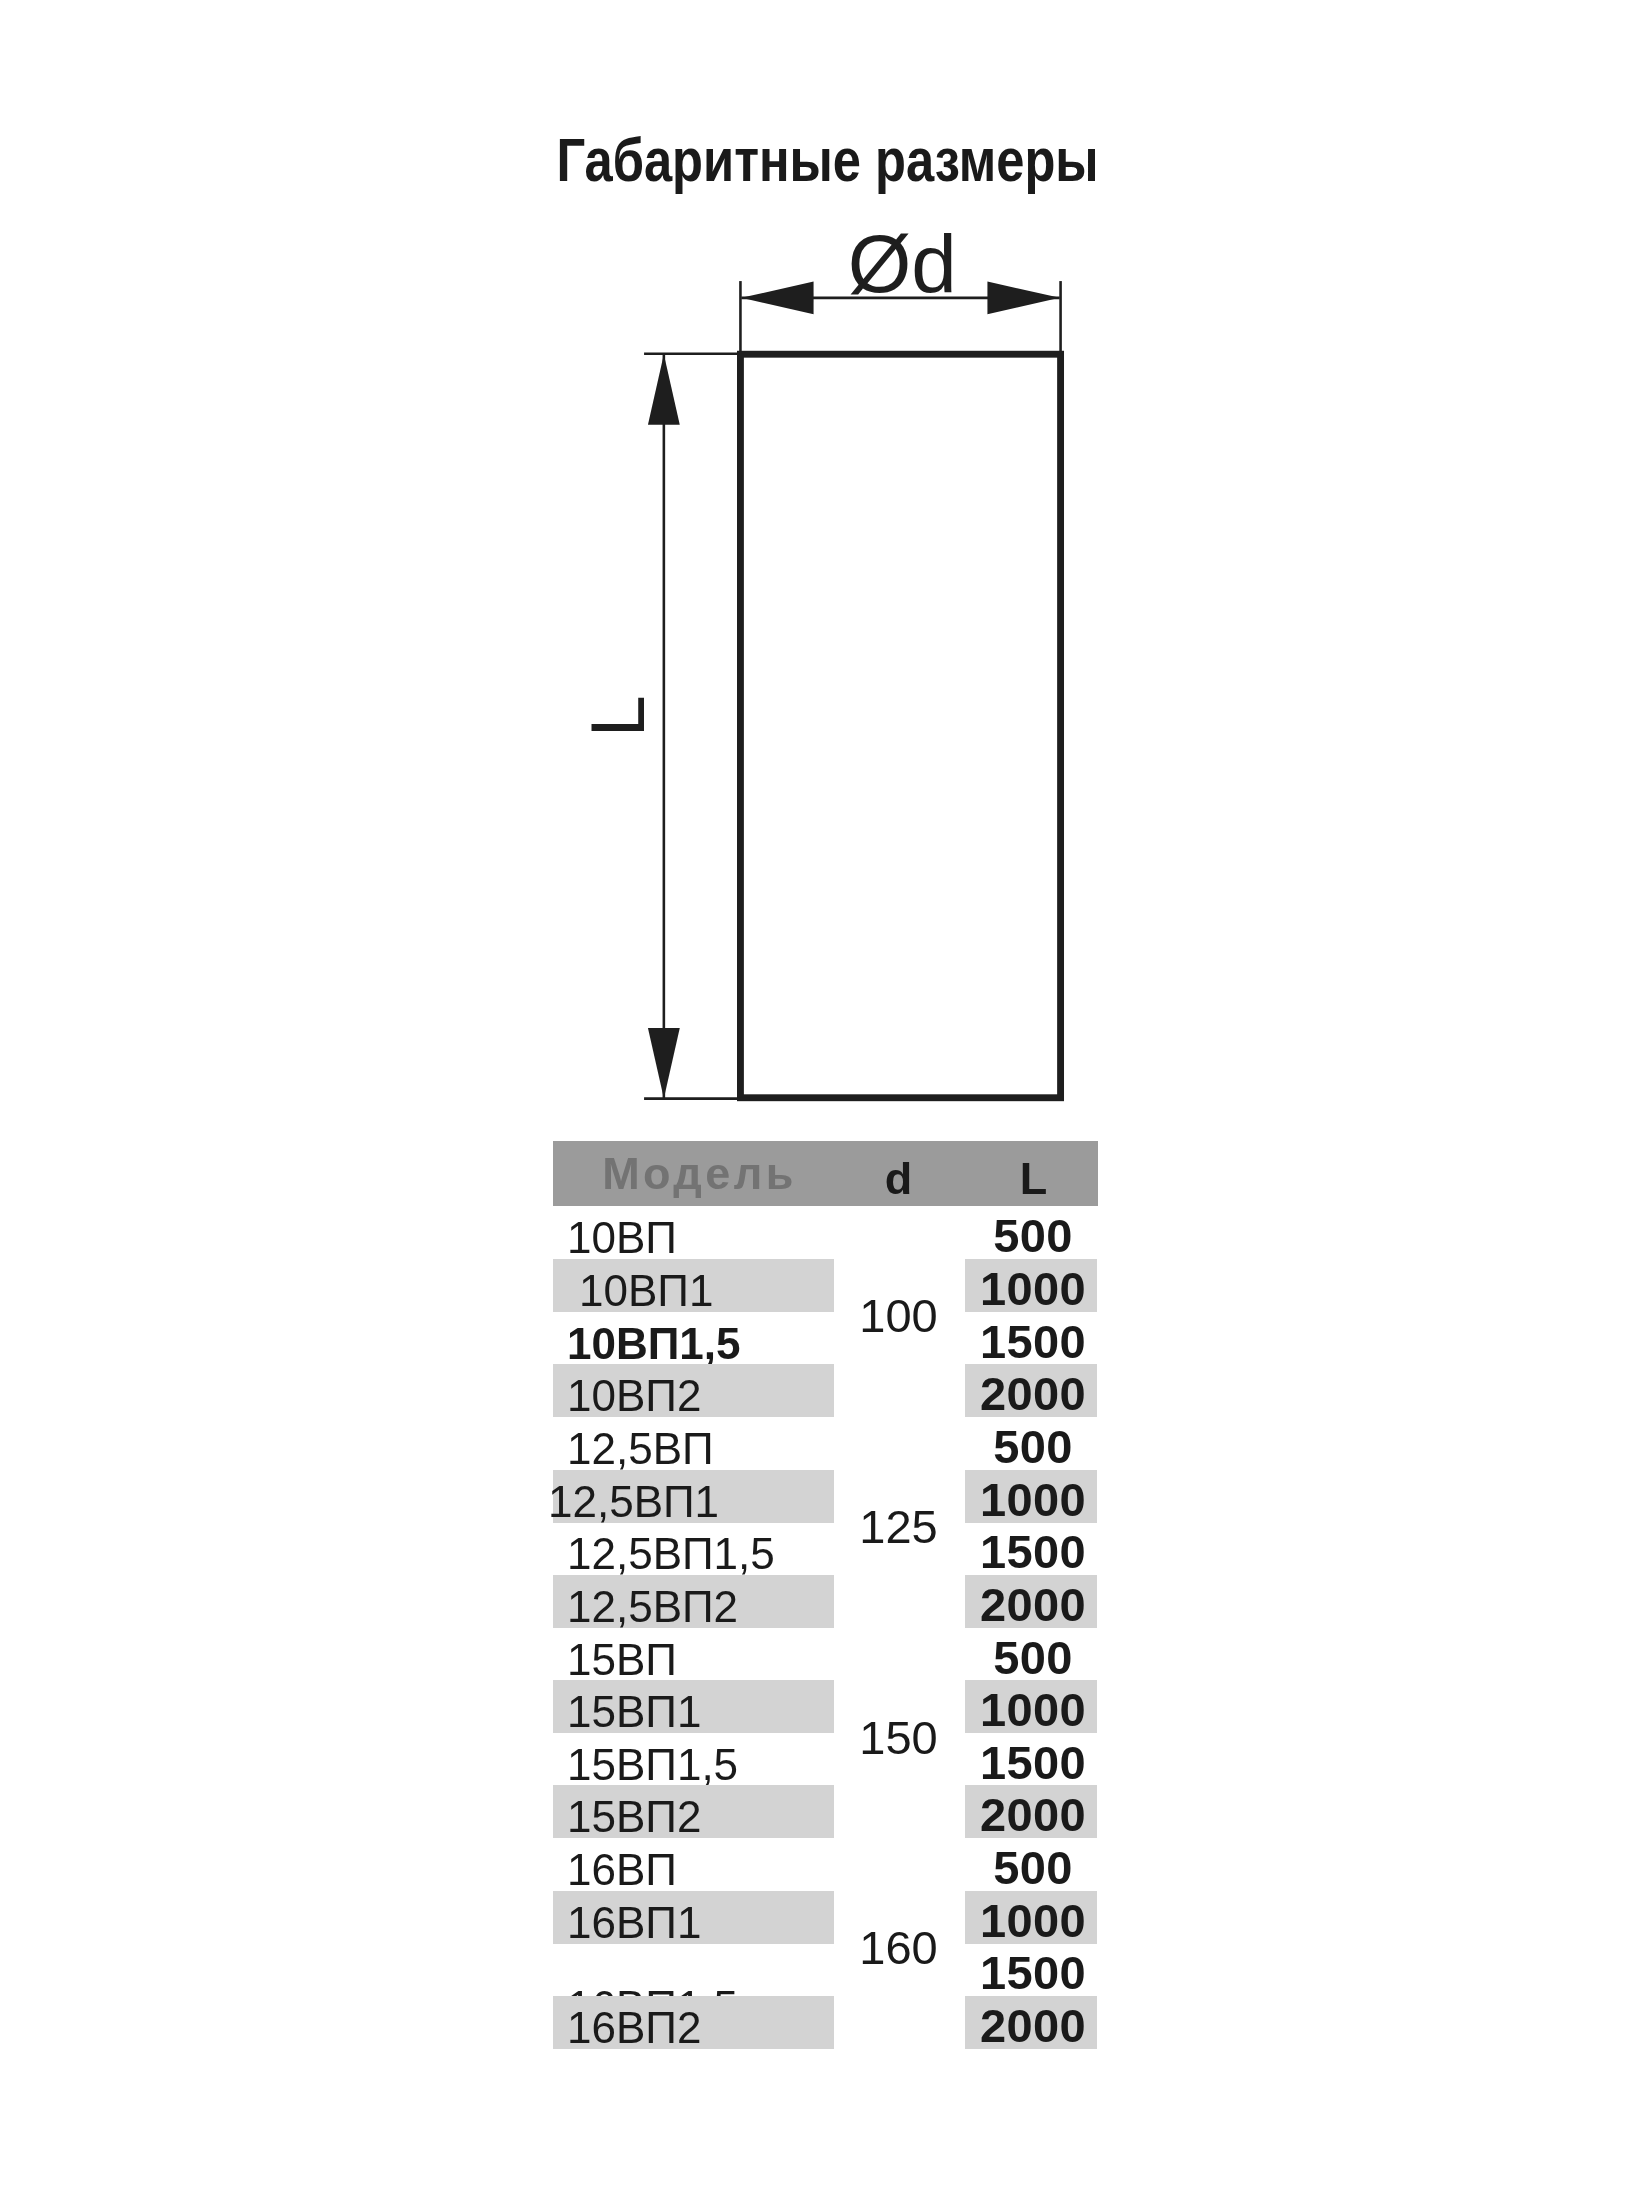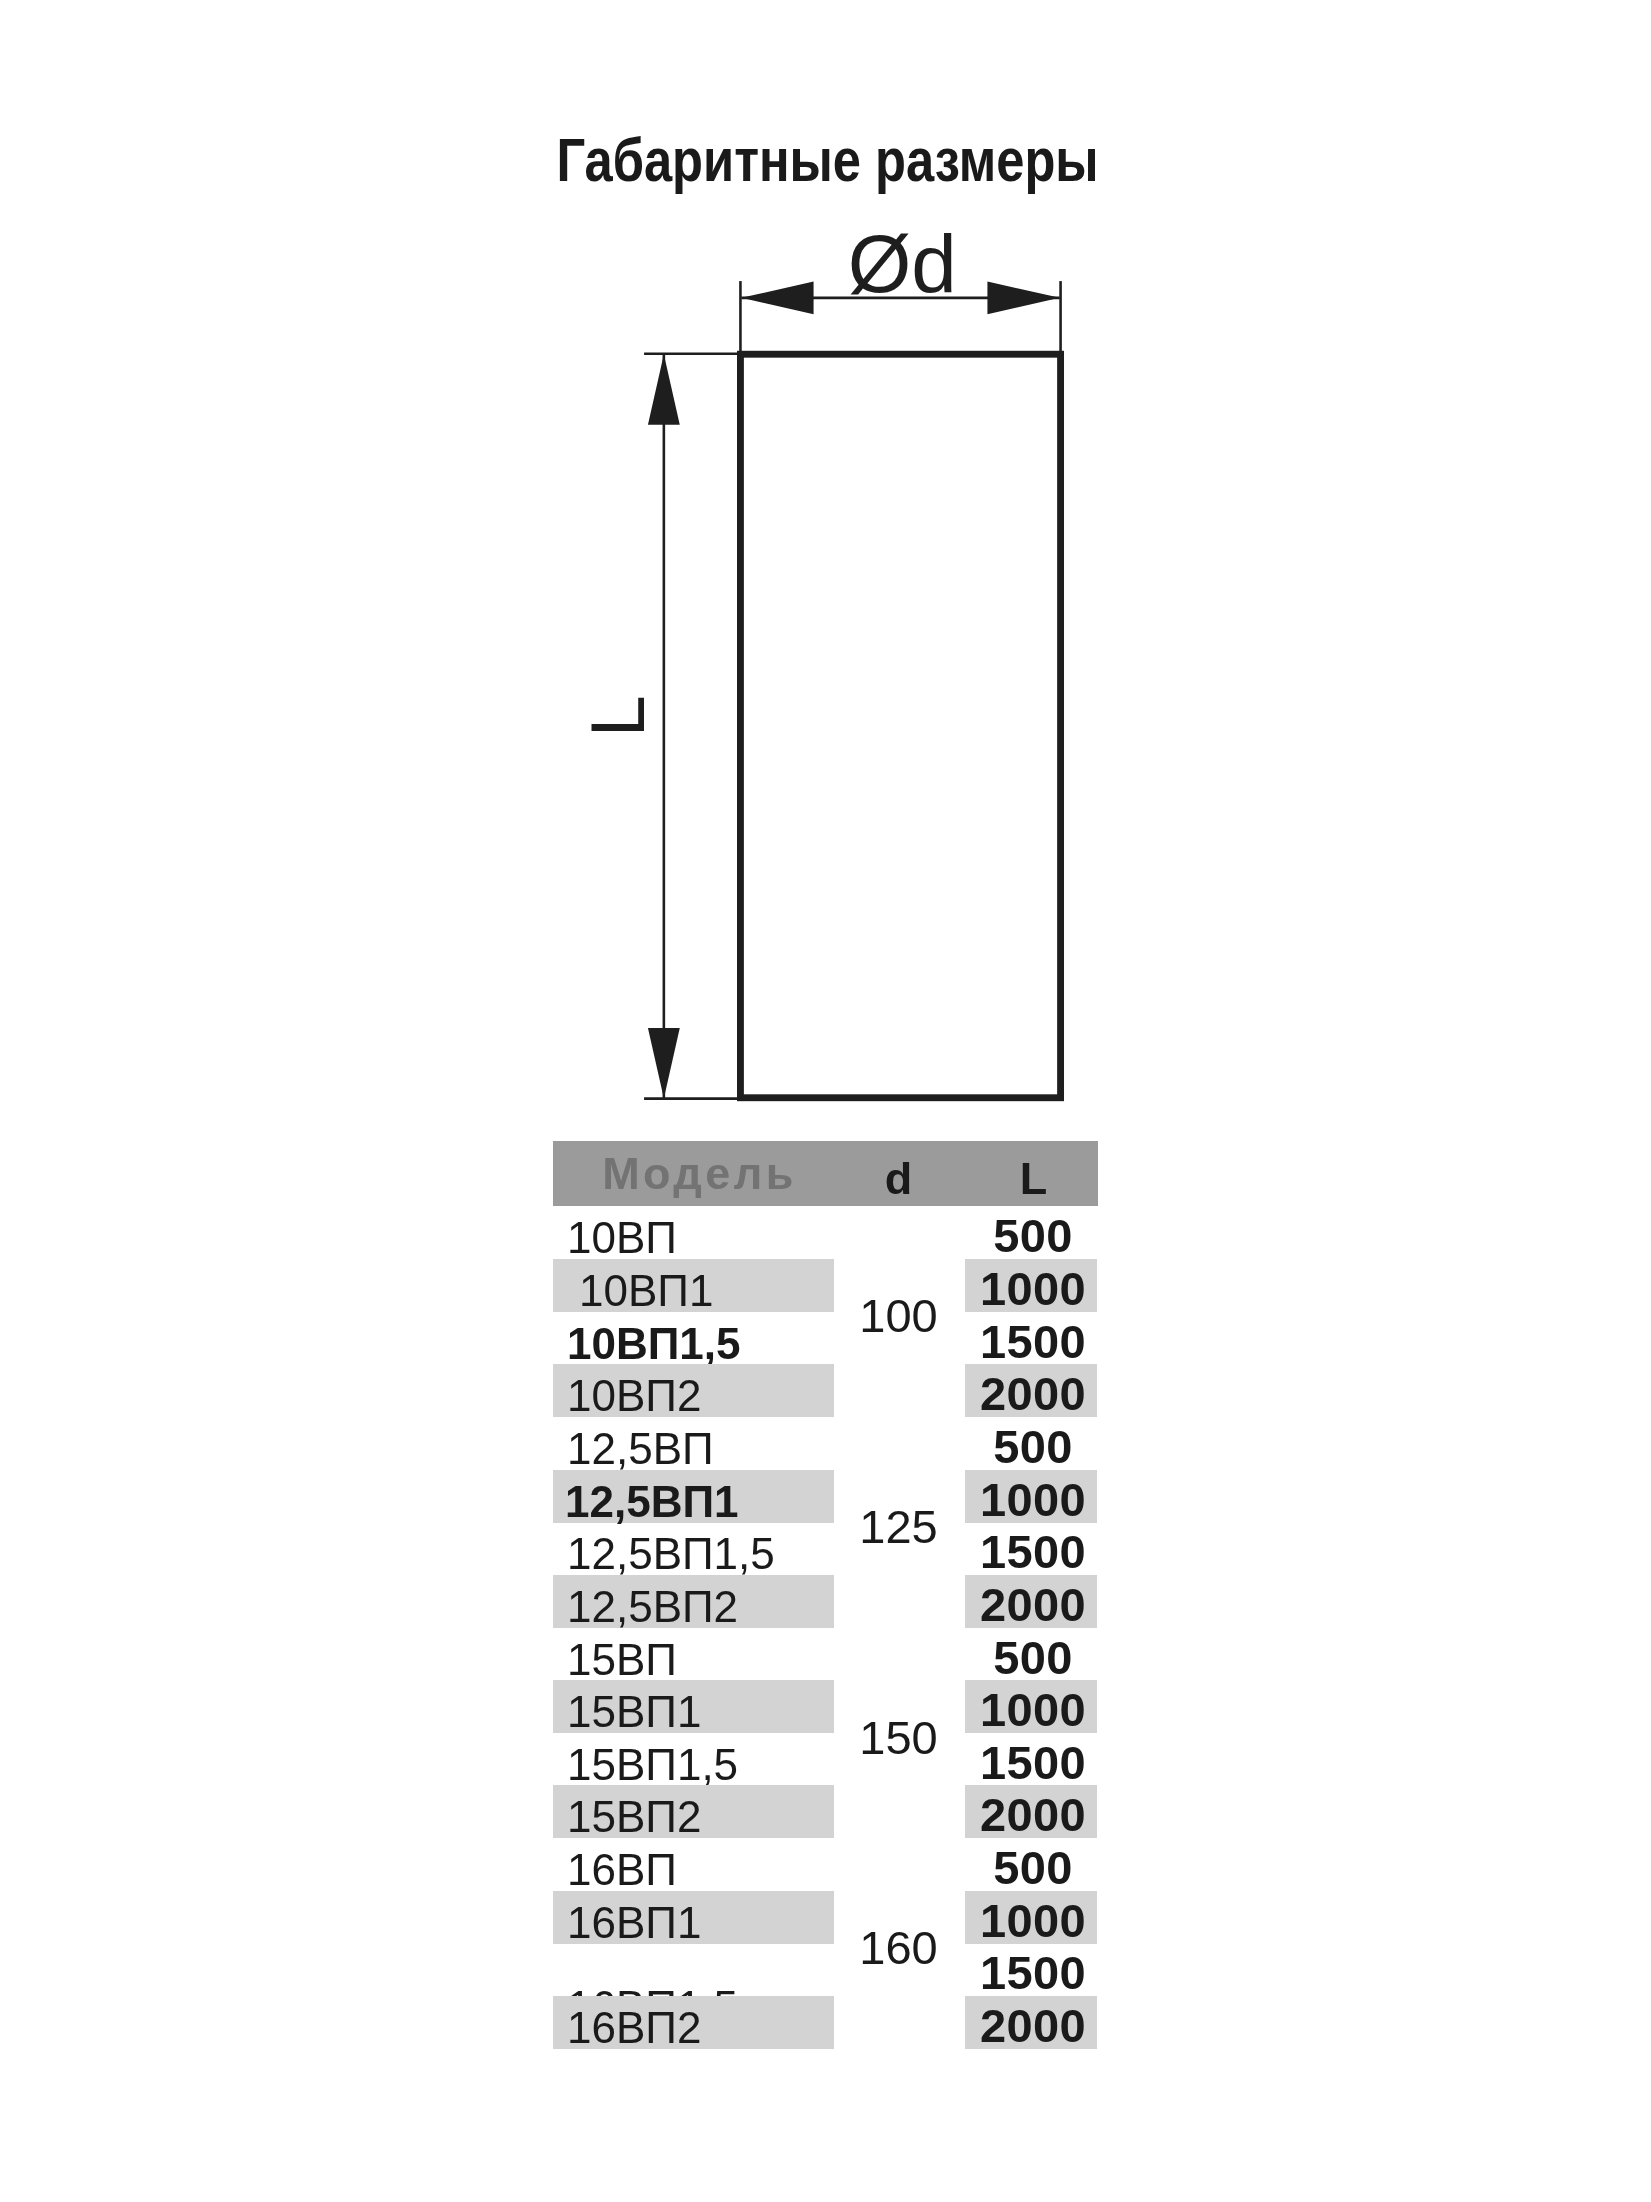--- a/index.html
+++ b/index.html
@@ -77,21 +77,21 @@
 <div class="abs cellc lval" style="left:964px;top:1364px;width:138px;height:53px;transform:translateY(3.4px);">2000</div>
 
 <div class="abs cell model" style="left:567px;top:1417px;width:275px;height:53px;transform:translateY(4.7px);">12,5ВП</div>
 
 <div class="abs cellc lval" style="left:964px;top:1417px;width:138px;height:53px;transform:translateY(3.4px);">500</div>
 
 <div class="abs stripe" style="left:553px;top:1470px;width:281px;height:53px;"></div>
 
 <div class="abs stripe" style="left:965px;top:1470px;width:132px;height:53px;"></div>
 
-<div class="abs cell model" style="left:565px;top:1470px;width:275px;height:53px;transform:translateY(4.7px);font-weight:bold;">12,5ВП1</div>
+<div class="abs cell model" style="left:548px;top:1470px;width:275px;height:53px;transform:translateY(4.7px);">12,5ВП1</div>
 
 <div class="abs cellc lval" style="left:964px;top:1470px;width:138px;height:53px;transform:translateY(3.4px);">1000</div>
 
 <div class="abs cell model" style="left:567px;top:1522px;width:275px;height:53px;transform:translateY(4.7px);">12,5ВП1,5</div>
 
 <div class="abs cellc lval" style="left:964px;top:1522px;width:138px;height:53px;transform:translateY(3.4px);">1500</div>
 
 <div class="abs stripe" style="left:553px;top:1575px;width:281px;height:53px;"></div>
 
 <div class="abs stripe" style="left:965px;top:1575px;width:132px;height:53px;"></div>

